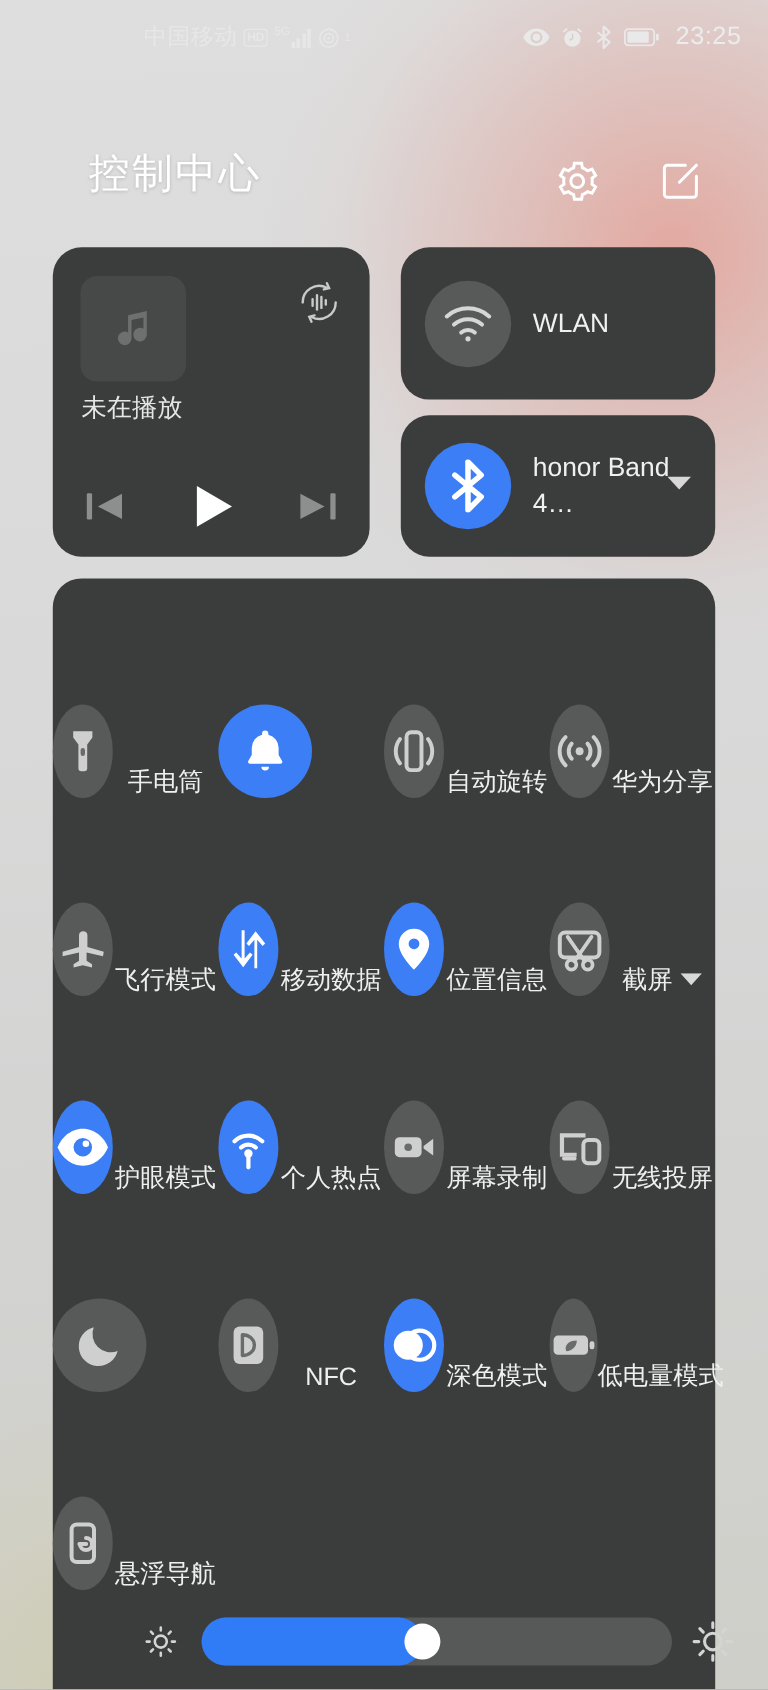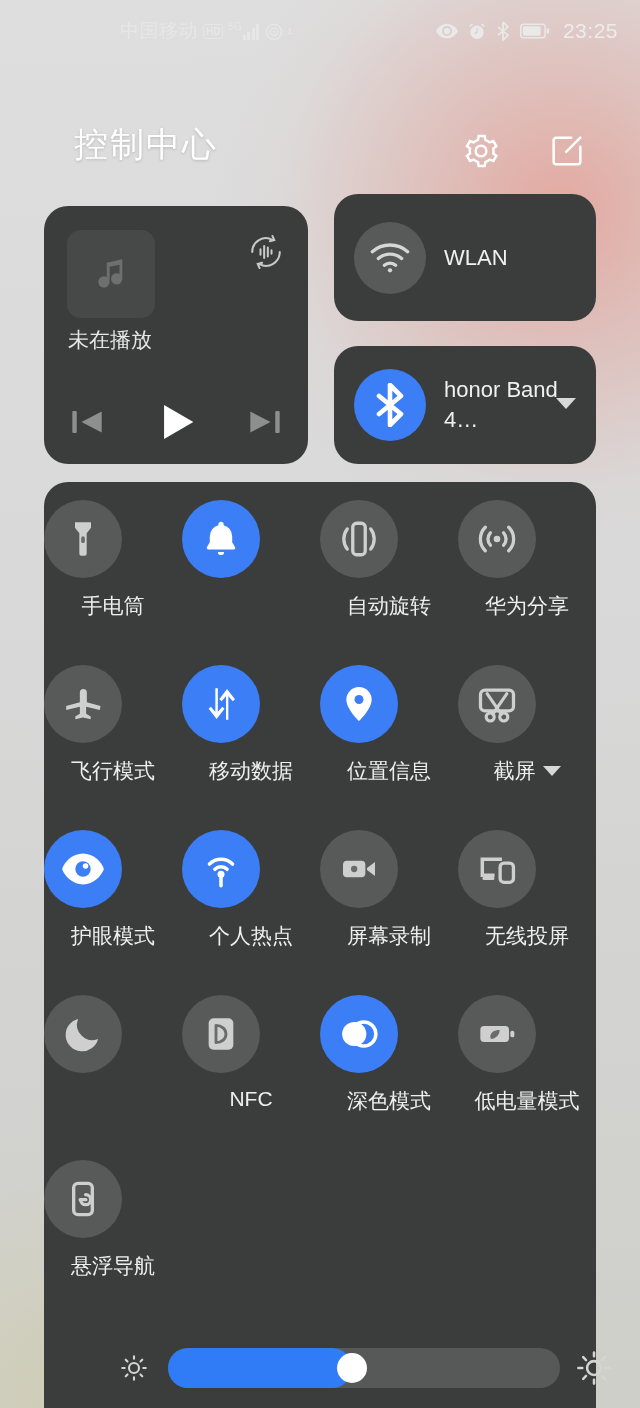--- a/index.html
+++ b/index.html
@@ -103,21 +103,21 @@
   }
   .mctl { cursor: pointer; display:flex; align-items:center; justify-content:center; }
 
   
   .conn-card {
     position: absolute; left: 334px;
     width: 262px;
     background: #3b3c3c; border-radius: 24px;
     display: flex; align-items: center; cursor: pointer;
   }
-  #wlan-card { top: 194px; height: 127px; }
+  #wlan-card { top: 206px; height: 127px; }
   #bt-card   { top: 346px; height: 118px; }
   .conn-circle {
     width: 72px; height: 72px; border-radius: 50%;
     margin-left: 20px; flex: 0 0 72px;
     display: flex; align-items: center; justify-content: center;
   }
   .circle-off { background: #585959; }
   .circle-on  { background: #3c7ef5; }
   .conn-label {
     margin-left: 18px; font-size: 22px; color: #f0f0f0;
@@ -135,21 +135,21 @@
     background: #3b3c3c;
     border-radius: 24px 24px 0 0;
   }
   #toggle-grid {
     position: absolute; left: 0; top: 18px;
     width: 552px;
     display: flex; flex-wrap: wrap;
   }
   .tile {
     width: 138px; height: 165px;
-    display: flex; flex-direction: column; align-items: flex-start;
+    display: flex; flex-direction: row; align-items: flex-end;
     cursor: pointer;
   }
   .tile-circle {
     width: 78px; height: 78px; border-radius: 50%;
     display: flex; align-items: center; justify-content: center;
   }
   .tile-label-row {
     margin-top: 14px;
     display: flex; align-items: center; justify-content: center; gap: 7px;
     width: 138px;

